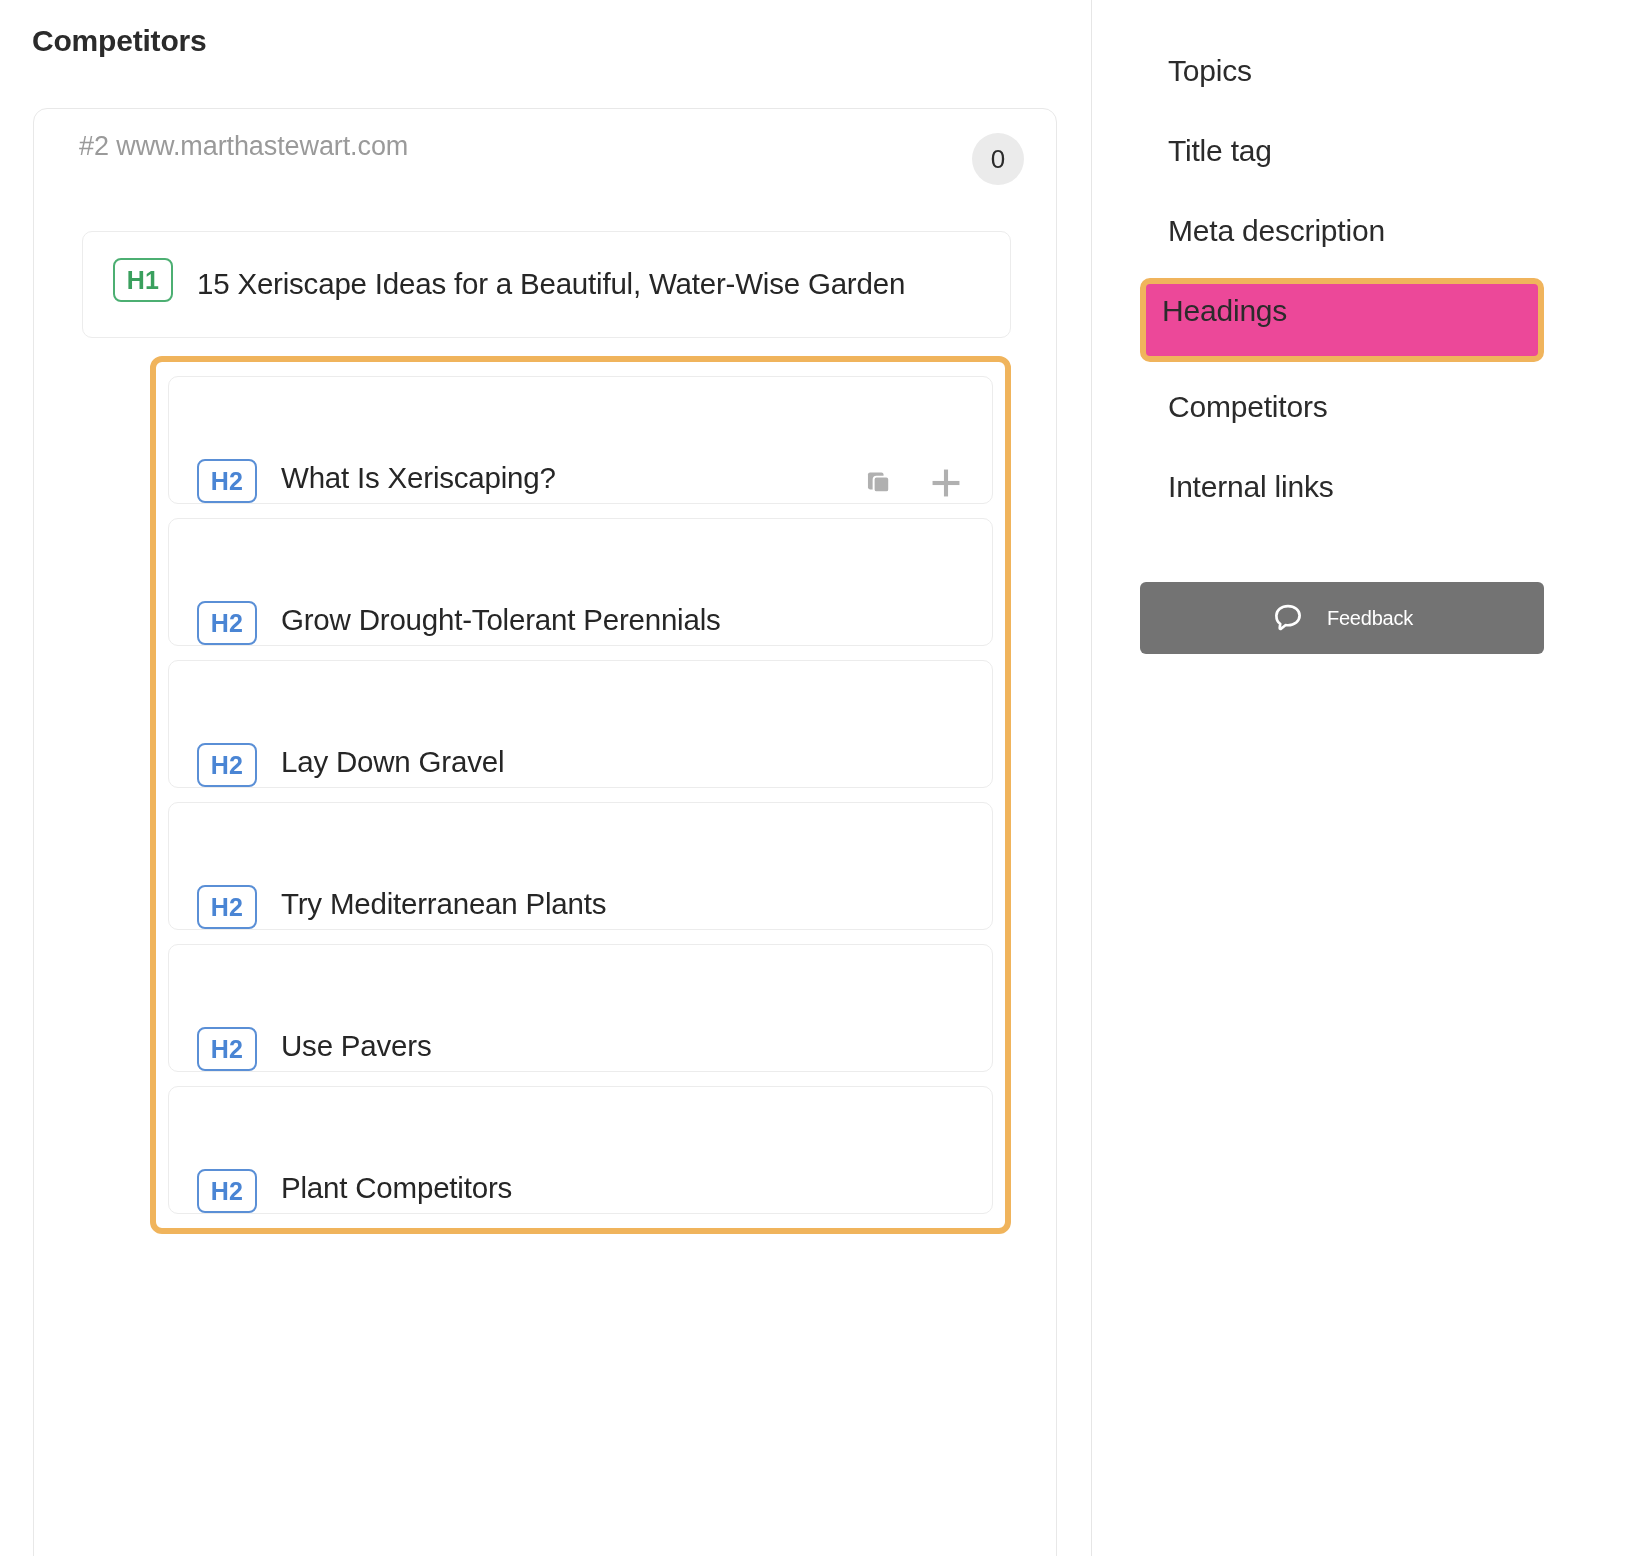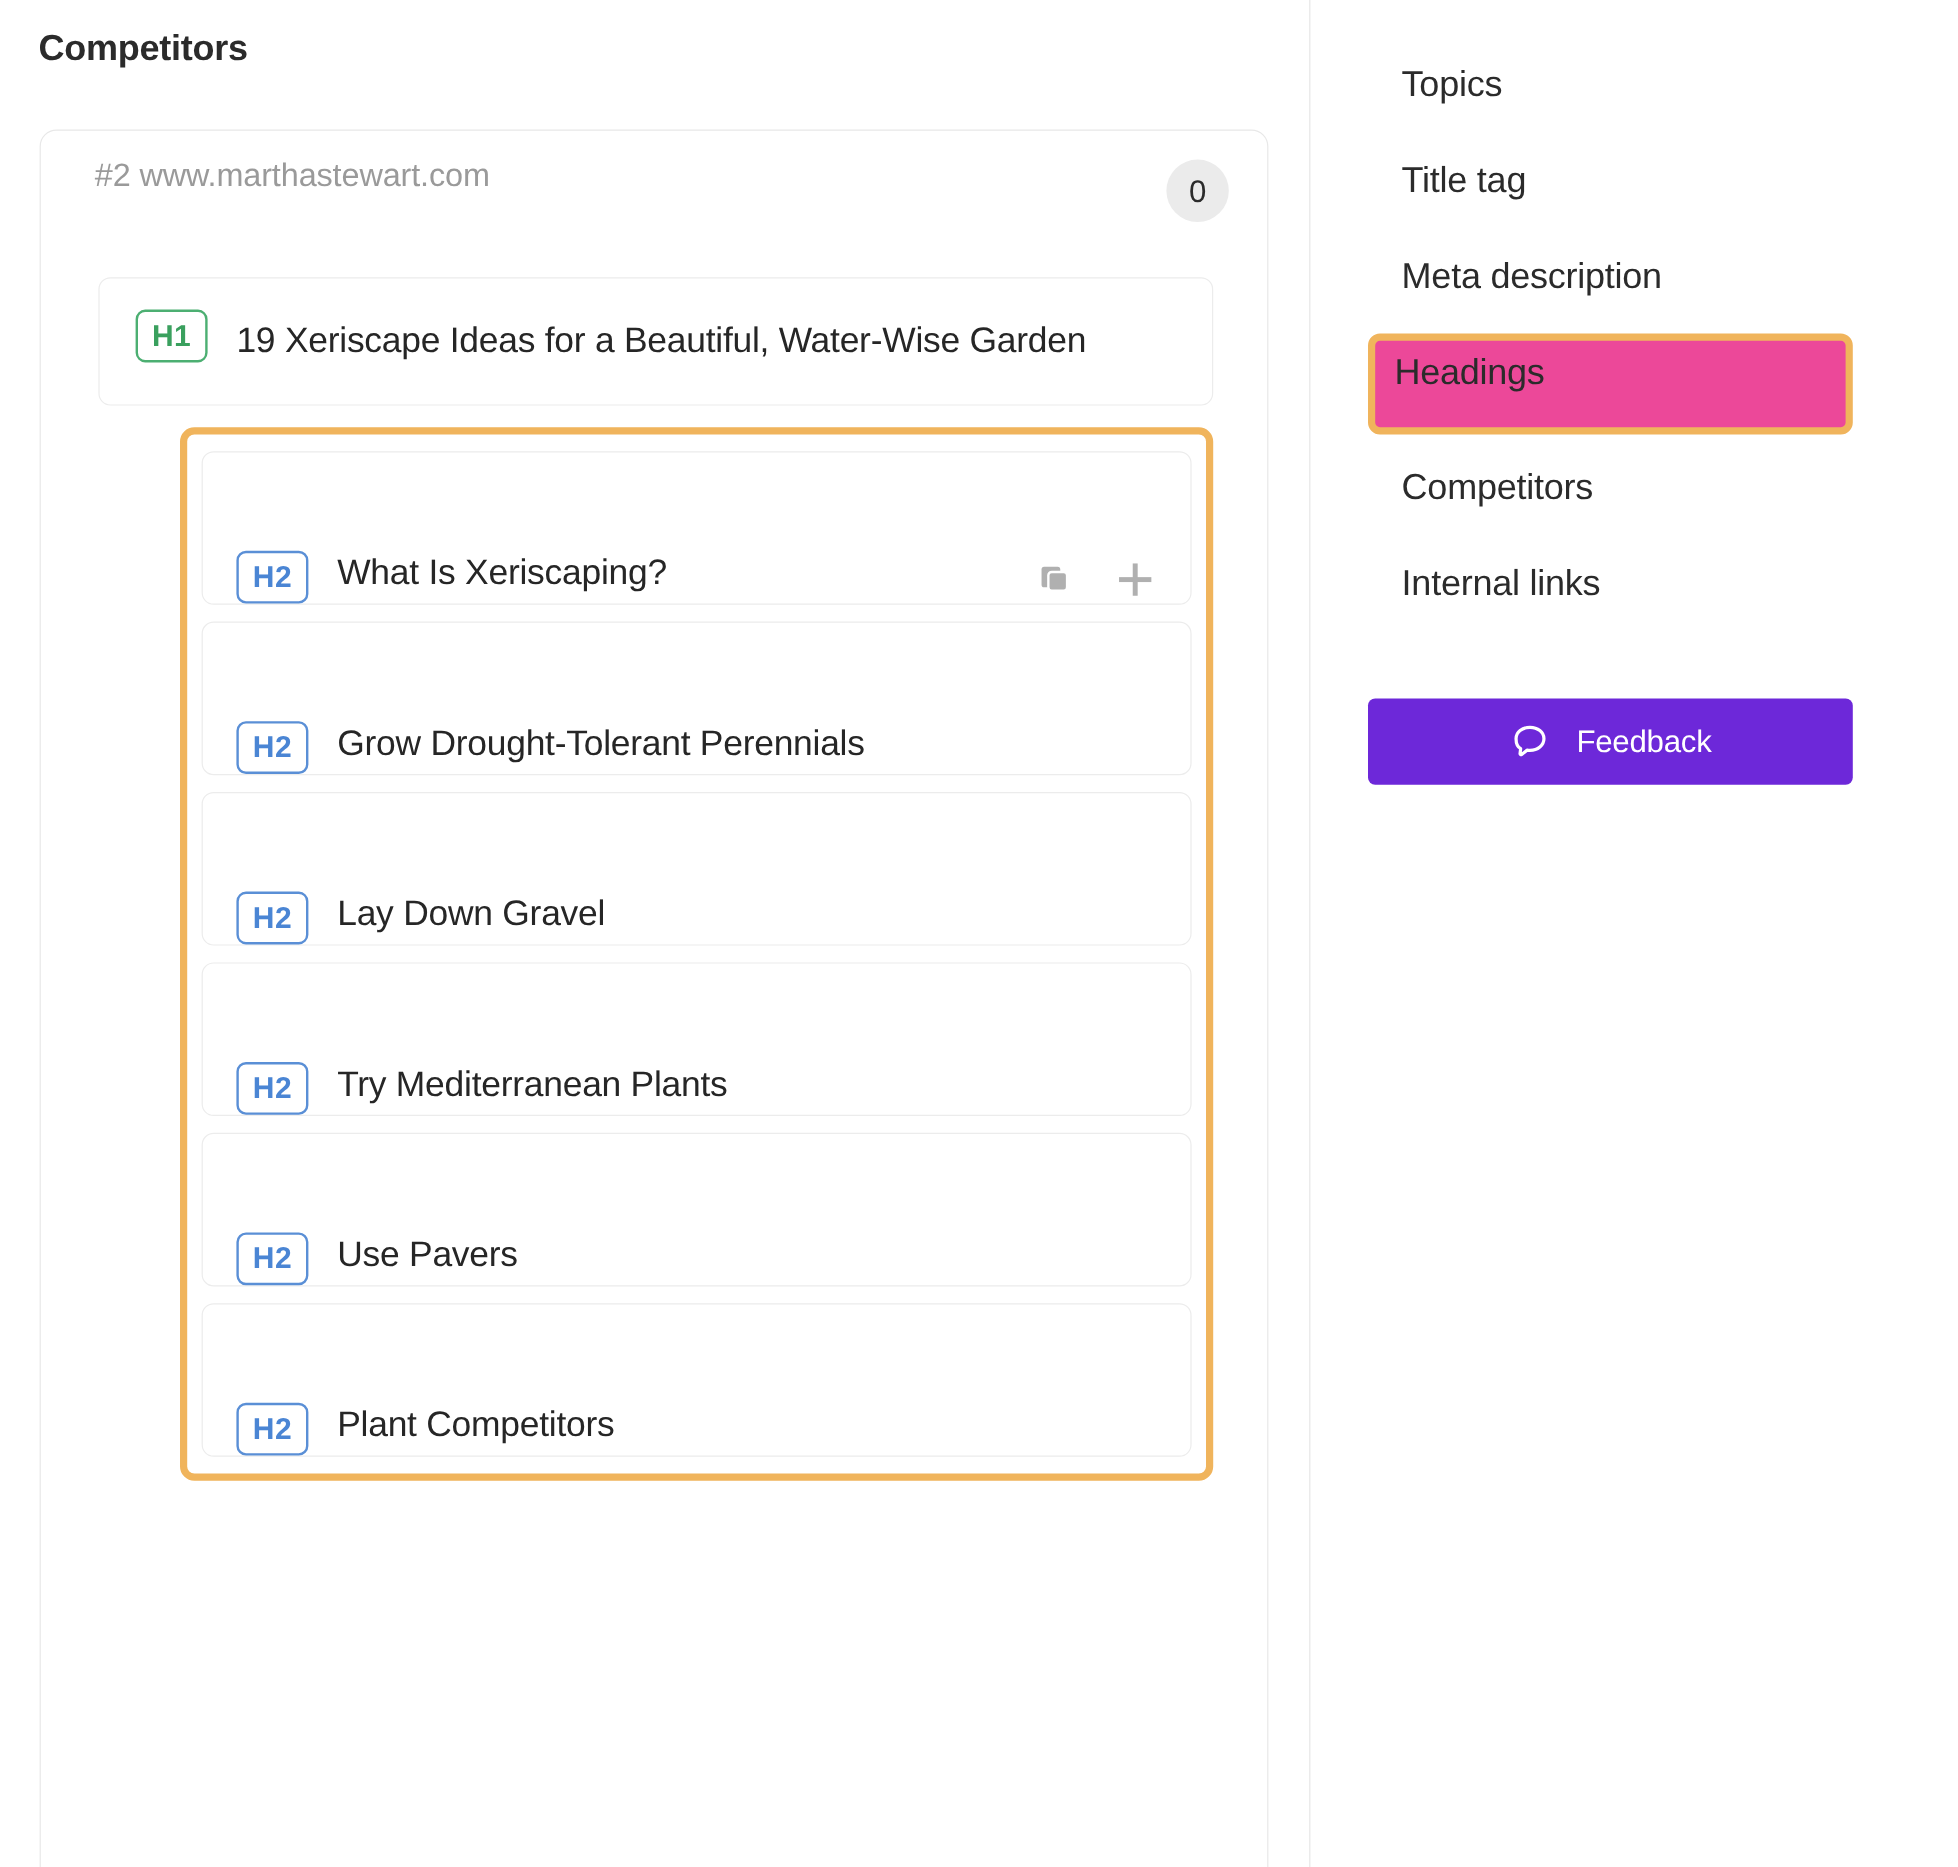--- a/index.html
+++ b/index.html
@@ -202,25 +202,25 @@
   .nav-item.active {
     background: #ec4899;
     border-color: #f0b45c;
     padding: 12px 18px 30px 16px;
   }
 
   .feedback-btn {
     margin: 60px 0 0 48px;
     width: 404px;
     height: 72px;
-    background: #6d28d9;
+    background: #737373;
     border: none;
     border-radius: 6px;
     color: #ffffff;
-    font-size: 26px;
+    font-size: 20px;
     font-family: "Liberation Sans", sans-serif;
     display: flex;
     align-items: center;
     justify-content: center;
     gap: 22px;
     letter-spacing: -0.2px;
     cursor: pointer;
   }
 </style>
 </head>
@@ -235,21 +235,21 @@
     <div class="competitor-card">
 
       <div class="card-head">
         <span class="rank-url">#2 www.marthastewart.com</span>
         <span class="count-badge">0</span>
       </div>
 
 
       <div class="h1-row">
         <span class="tag tag-h1">H1</span>
-        <span class="h-text">19 Xeriscape Ideas for a Beautiful, Water-Wise Garden</span>
+        <span class="h-text">15 Xeriscape Ideas for a Beautiful, Water-Wise Garden</span>
       </div>
 
       <div class="h2-group">
 
         <div class="h2-row">
           <span class="tag tag-h2">H2</span>
           <span class="h-text">What Is Xeriscaping?</span>
           <span class="h2-actions">
             <span class="icon-btn">
               <svg width="34" height="34" viewBox="0 0 24 24" fill="none">

